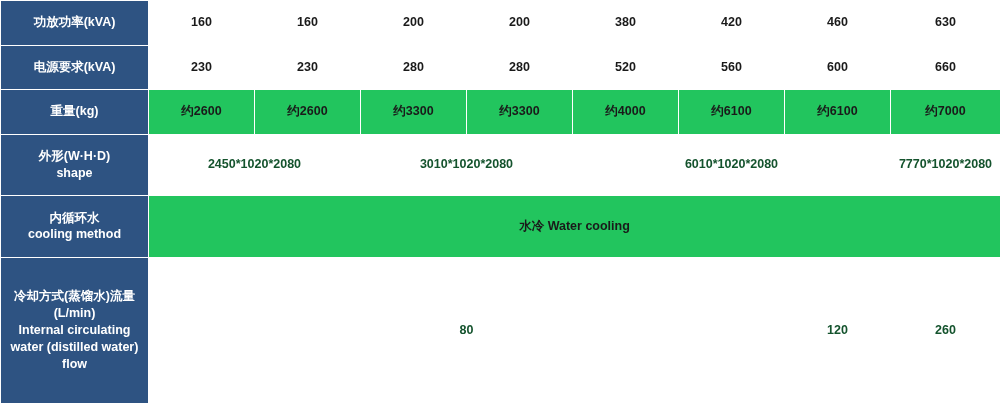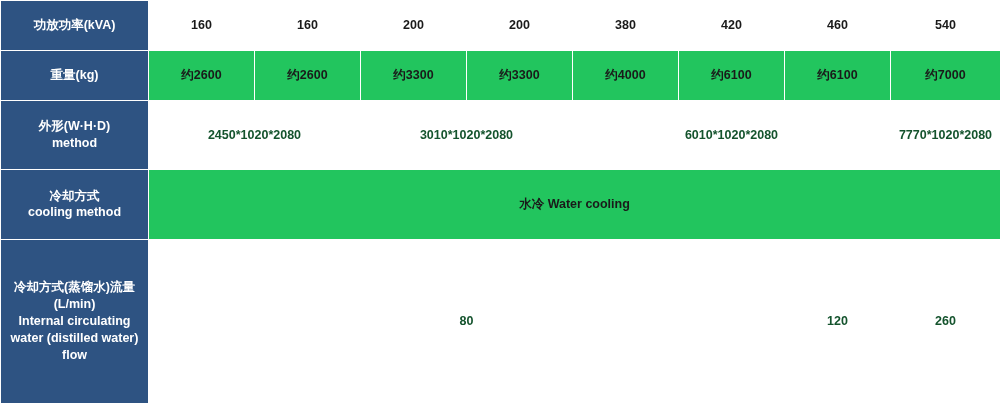--- a/index.html
+++ b/index.html
@@ -73,50 +73,61 @@
   <tbody>
     <tr style="height:28px">
       <td class="rowhead">功放功率(kVA)</td>
       <td class="val">160</td>
       <td class="val">160</td>
       <td class="val">200</td>
       <td class="val">200</td>
       <td class="val">380</td>
       <td class="val">420</td>
       <td class="val">460</td>
-      <td class="val">540</td>
+      <td class="val">630</td>
     </tr>
 
+    <tr style="height:28px">
+      <td class="rowhead">电源要求(kVA)</td>
+      <td class="val">230</td>
+      <td class="val">230</td>
+      <td class="val">280</td>
+      <td class="val">280</td>
+      <td class="val">520</td>
+      <td class="val">560</td>
+      <td class="val">600</td>
+      <td class="val">660</td>
+    </tr>
 
     <tr style="height:28px">
       <td class="rowhead">重量(kg)</td>
       <td class="val-alt">约2600</td>
       <td class="val-alt">约2600</td>
       <td class="val-alt">约3300</td>
       <td class="val-alt">约3300</td>
       <td class="val-alt">约4000</td>
       <td class="val-alt">约6100</td>
       <td class="val-alt">约6100</td>
       <td class="val-alt">约7000</td>
     </tr>
 
     <tr style="height:38px">
       <td class="rowhead cell-lines">
         <span>外形(W·H·D)</span>
-        <span>method</span>
+        <span>shape</span>
       </td>
       <td class="val-merge" colspan="2">2450*1020*2080</td>
       <td class="val-merge" colspan="2">3010*1020*2080</td>
       <td class="val-merge" colspan="3">6010*1020*2080</td>
       <td class="val-merge" colspan="1">7770*1020*2080</td>
     </tr>
 
     <tr style="height:38px">
       <td class="rowhead cell-lines">
-        <span>冷却方式</span>
+        <span>内循环水</span>
         <span>cooling method</span>
       </td>
       <td class="val-alt" colspan="8">水冷  Water cooling</td>
     </tr>
 
 
     <tr style="height:92px">
       <td class="rowhead cell-lines">
         <span>冷却方式(蒸馏水)流量</span>
         <span>(L/min)</span>

